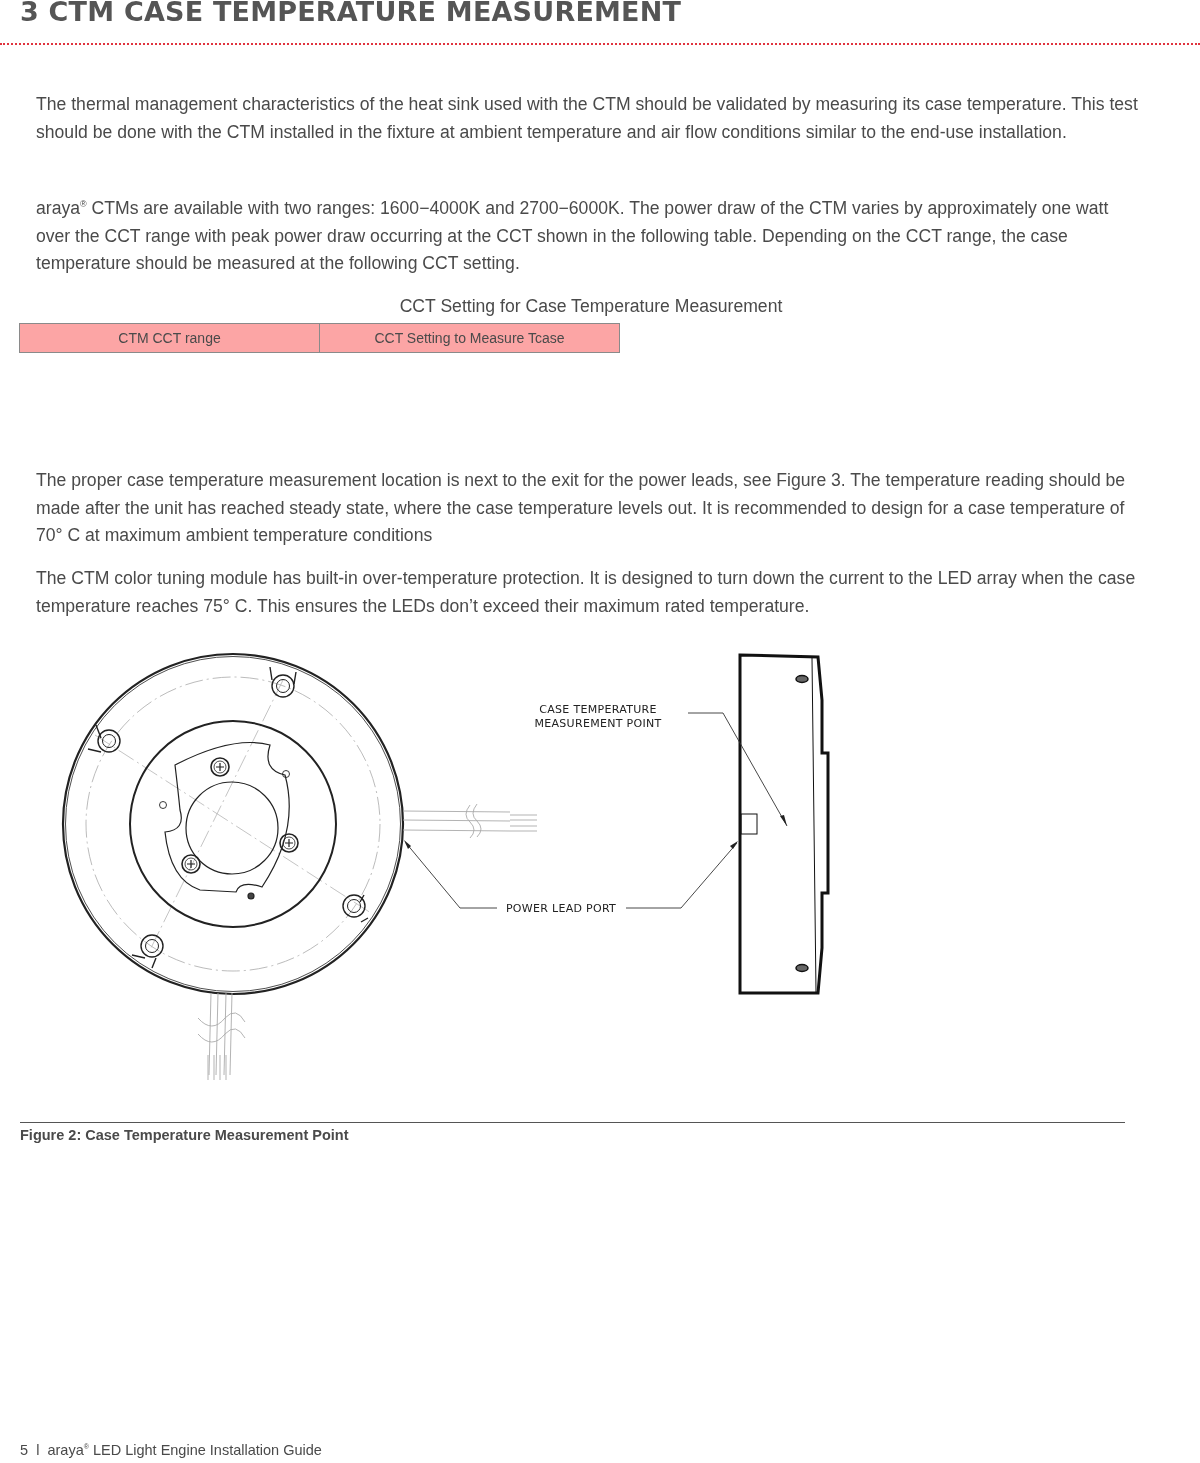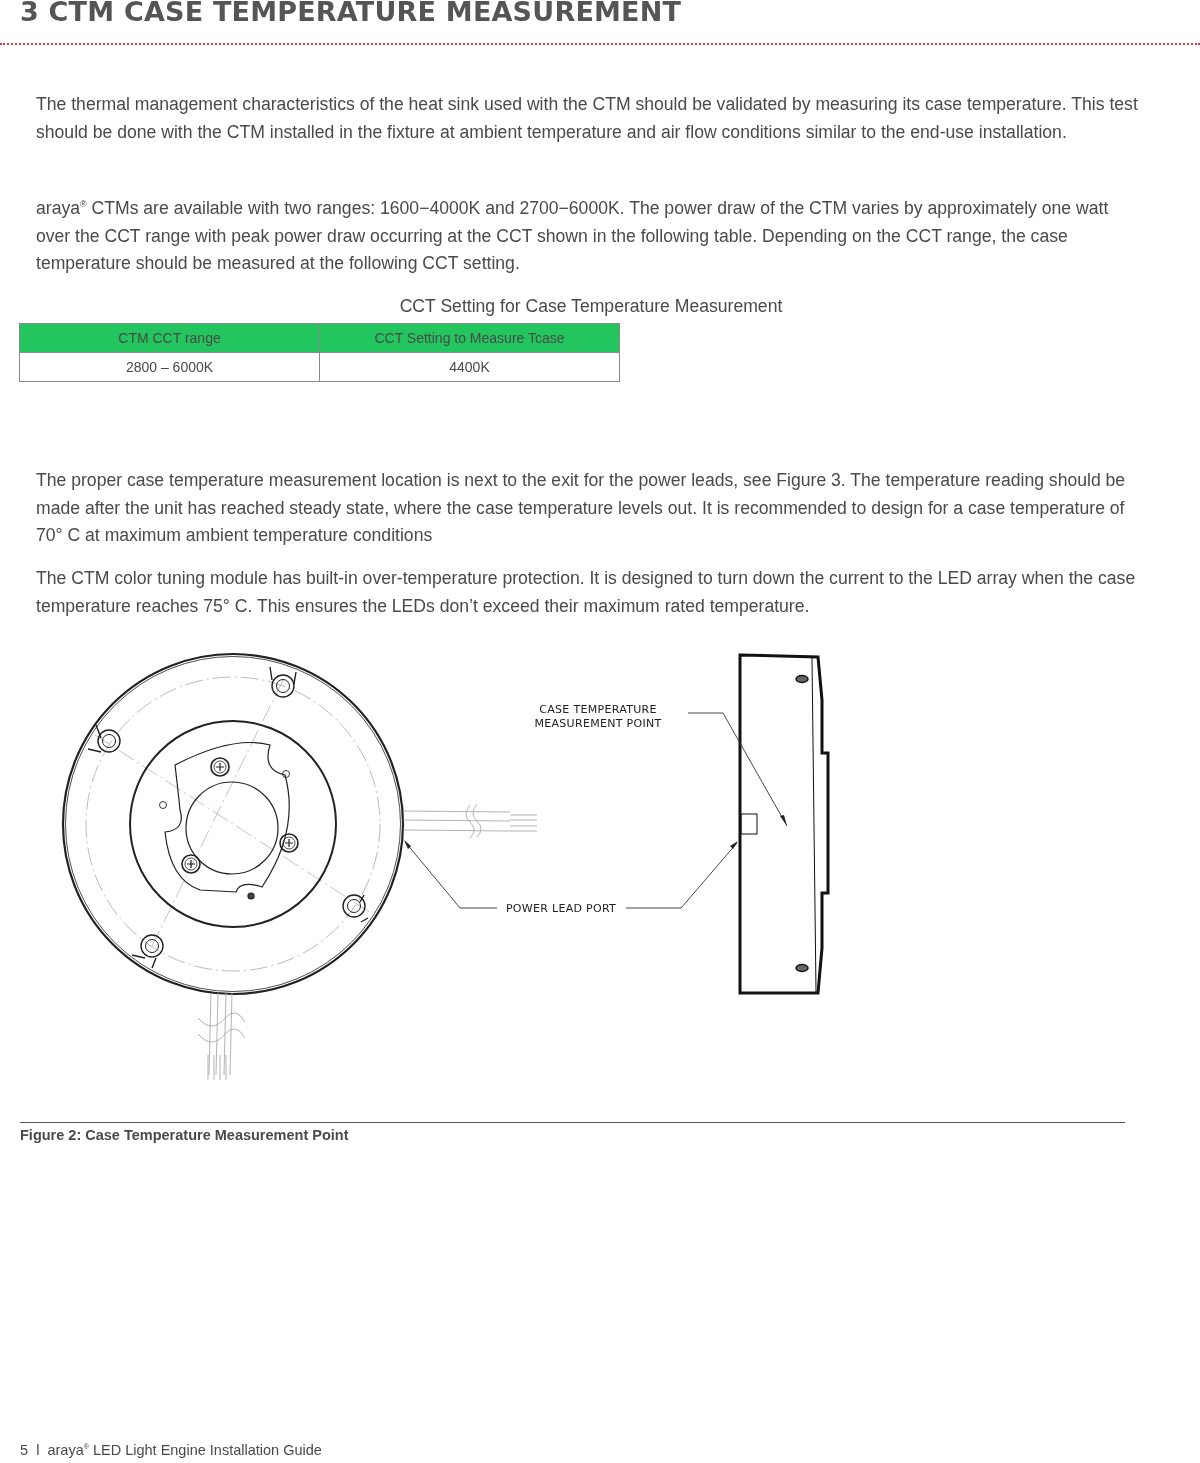--- a/index.html
+++ b/index.html
@@ -27,21 +27,21 @@
   .p4 { top: 451px; }
   .p5 { top: 549px; }
 
   table.cct {
     position: absolute; left: 19px; top: 323px; width: 601px;
     border-collapse: collapse; font-size: 14px; color: #4a4a4a;
   }
   table.cct th, table.cct td {
     border: 1px solid #8a8a8a; text-align: center; height: 28px; padding: 0; font-weight: normal;
   }
-  table.cct th { background: #22c55e; }
+  table.cct th { background: #fca5a5; }
   table.cct .c1 { width: 299px; }
 
   .figure { position: absolute; left: 0; top: 610px; width: 1200px; height: 500px; }
   .fig-rule { position: absolute; left: 20px; top: 1122px; width: 1105px; border-top: 1px solid #555; }
   .caption { position: absolute; left: 20px; top: 1127px; font-size: 14.5px; color: #4a4a4a; margin: 0; font-weight: bold; }
   .footer { position: absolute; left: 20px; top: 1442px; font-size: 14.5px; color: #4a4a4a; margin: 0; }
   .footer sup { font-size: 7px; vertical-align: 6px; }
   .fig-label { font-family: "DejaVu Sans", sans-serif; font-size: 11px; fill: #222; letter-spacing: 0.3px; }
 </style>
 </head>
@@ -55,24 +55,20 @@
 <p class="para p3">CCT Setting for Case Temperature Measurement</p>
 
 <table class="cct">
   <thead>
     <tr>
       <th class="c1">CTM CCT range</th>
       <th>CCT Setting to Measure Tcase</th>
     </tr>
   </thead>
   <tbody>
-    <tr>
-      <td>2800 –  6000K</td>
-      <td>4400K</td>
-    </tr>
   </tbody>
 </table>
 
 <p class="para p4">The proper case temperature measurement location is next to the exit for the power leads, see Figure 3. The temperature reading should be made after the unit has reached steady state, where the case temperature levels out. It is recommended to design for a case temperature of 70° C at maximum ambient temperature conditions</p>
 <p class="para p5">The CTM color tuning module has built-in over-temperature protection. It is designed to turn down the current to the LED array when the case temperature reaches 75° C. This ensures the LEDs don’t exceed their maximum rated temperature.</p>
 
 <svg class="figure" viewBox="0 610 1200 500" width="1200" height="500" xmlns="http://www.w3.org/2000/svg">
   <g fill="none" stroke="#222">
 
     <circle cx="233" cy="824" r="170" stroke-width="2.2"></circle>

